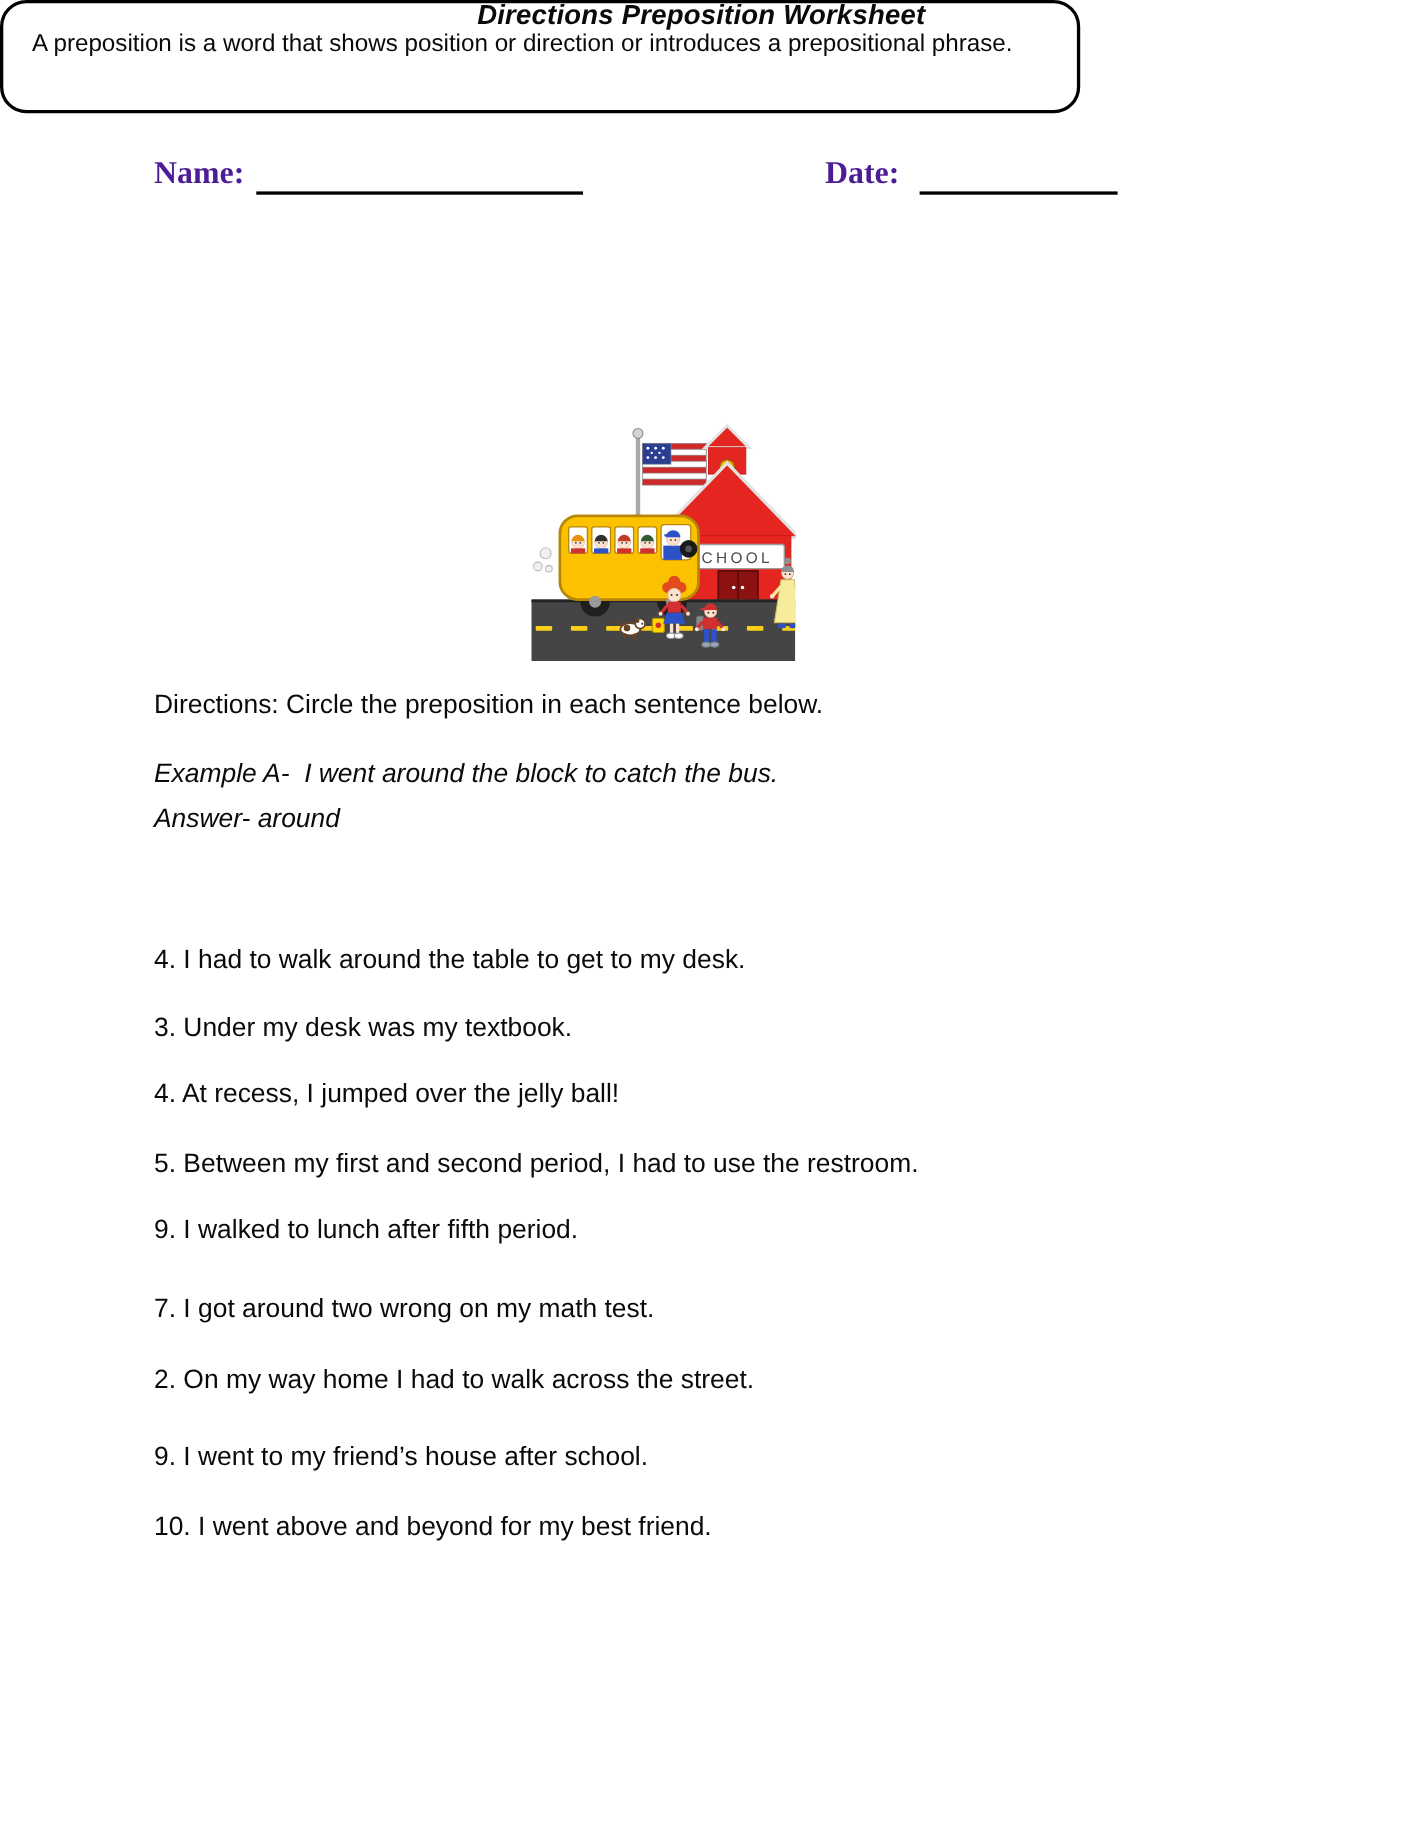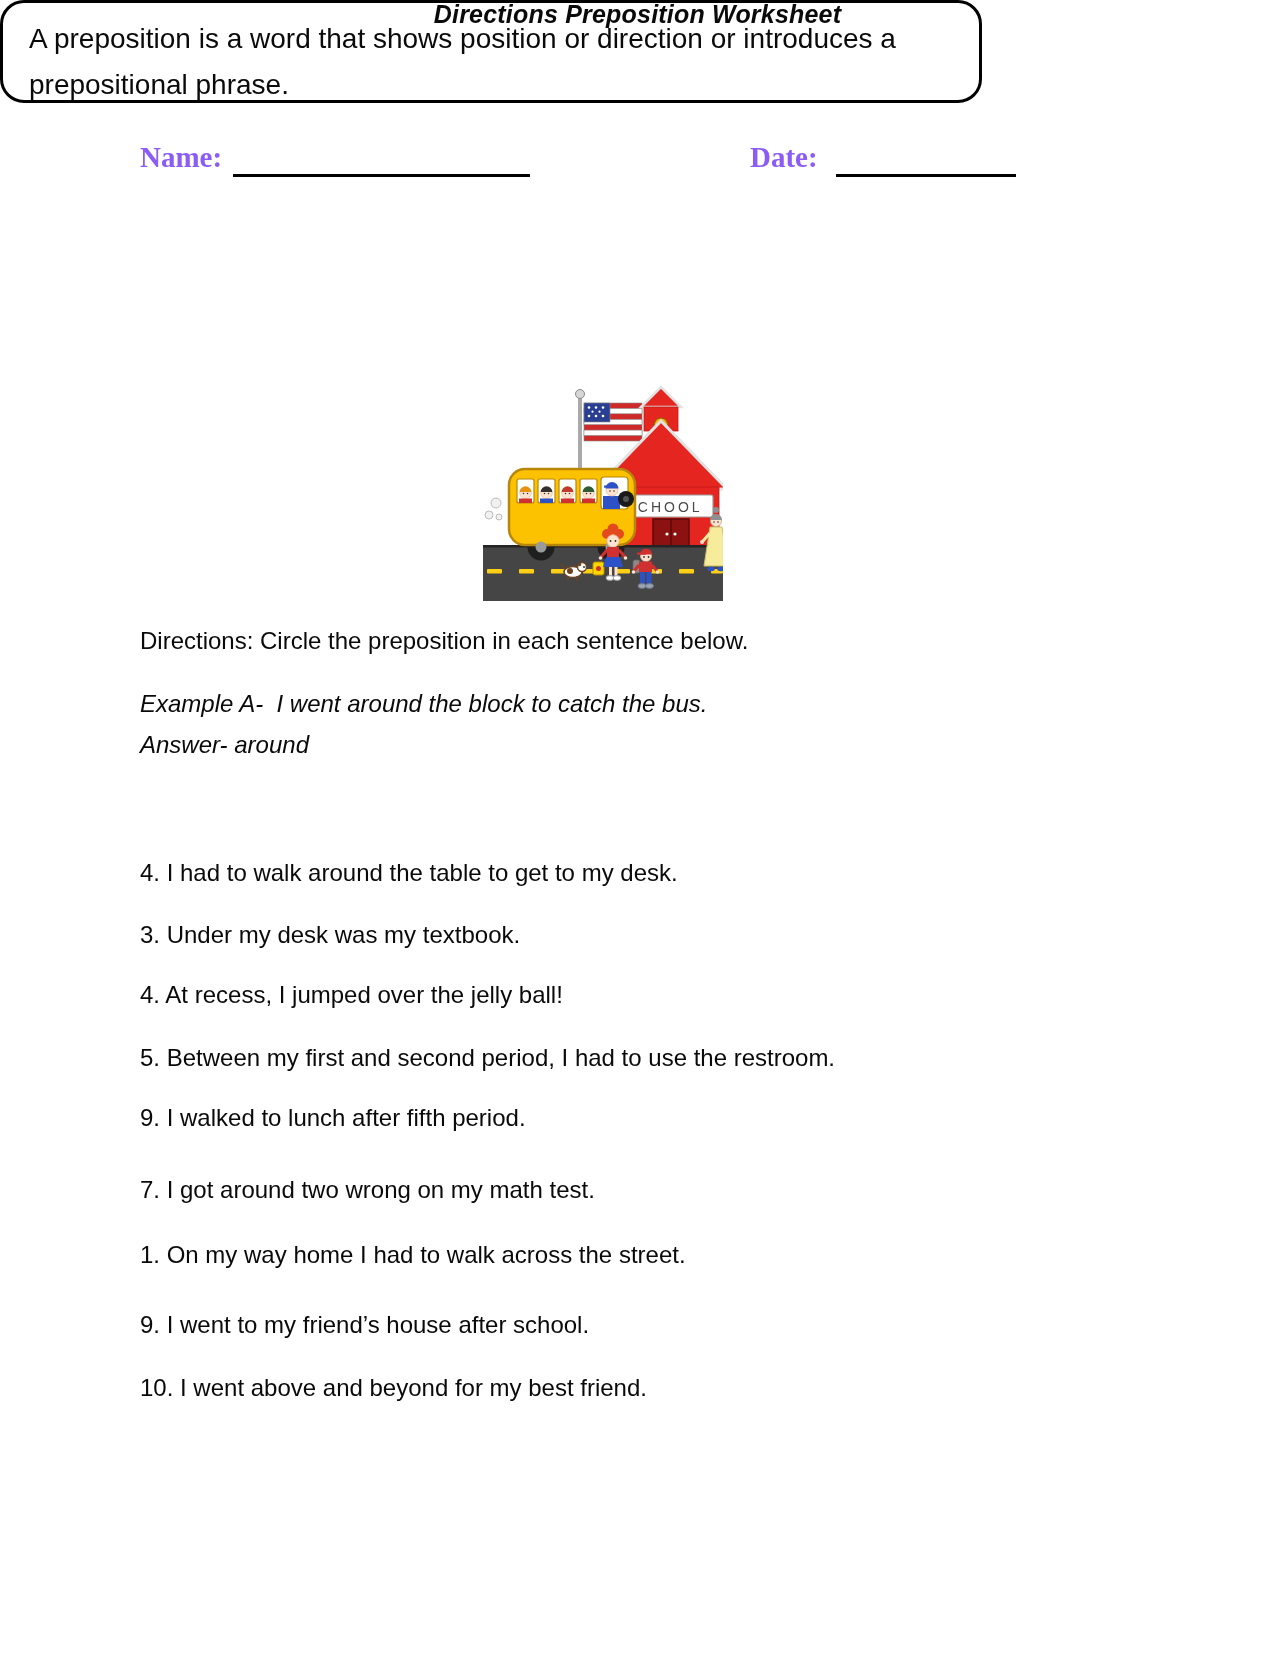--- a/index.html
+++ b/index.html
@@ -10,21 +10,21 @@
     background:#ffffff;
     font-family:"Liberation Sans", sans-serif;
     color:#0a0a0a;
     overflow:hidden;
   }
   .abs { position:absolute; }
   .serif-label {
     font-family:"Liberation Serif", serif;
     font-weight:bold;
     font-size:29px;
-    color:#8b5cf6;
+    color:#4c1d95;
   }
   .fill-line {
     border-bottom:3px solid #000;
     height:34px;
     display:inline-block;
   }
   .title {
     left:0; top:204; width:100%;
     text-align:center;
     font-size:25px; font-weight:bold;
@@ -32,21 +32,21 @@
     font-style:italic;
   }
   .def-box {
     left:120; top:276;
     width:982px; height:103px;
     border:3px solid #000;
     border-radius:24px;
     padding:13px 26px 0 26px;
   }
   .def-box .def-text {
-    font-size:28px;
+    font-size:22px;
     line-height:46px;
     max-width:900px;
   }
   .body-text { font-size:24px; line-height:30px; white-space:pre-wrap; }
   .italic { font-style:italic; }
   .copyright { font-size:23px; }
   svg text { font-family:"Liberation Sans", sans-serif; }
 </style>
 </head>
 <body>
@@ -247,18 +247,18 @@
 
   <div class="abs body-text italic" style="left:140px; top:689px;">Example A-  I went around the block to catch the bus.</div>
   <div class="abs body-text italic" style="left:140px; top:730px;">Answer- around</div>
 
   <div class="abs body-text" style="left:140px; top:858px;">4. I had to walk around the table to get to my desk.</div>
   <div class="abs body-text" style="left:140px; top:920px;">3. Under my desk was my textbook.</div>
   <div class="abs body-text" style="left:140px; top:980px;">4. At recess, I jumped over the jelly ball!</div>
   <div class="abs body-text" style="left:140px; top:1043px;">5. Between my first and second period, I had to use the restroom.</div>
   <div class="abs body-text" style="left:140px; top:1103px;">9. I walked to lunch after fifth period.</div>
   <div class="abs body-text" style="left:140px; top:1175px;">7. I got around two wrong on my math test.</div>
-  <div class="abs body-text" style="left:140px; top:1240px;">1. On my way home I had to walk across the street.</div>
+  <div class="abs body-text" style="left:140px; top:1240px;">2. On my way home I had to walk across the street.</div>
   <div class="abs body-text" style="left:140px; top:1310px;">9. I went to my friend’s house after school.</div>
   <div class="abs body-text" style="left:140px; top:1373px;">10. I went above and beyond for my best friend.</div>
 
 
 </div>
 
 </body></html>

